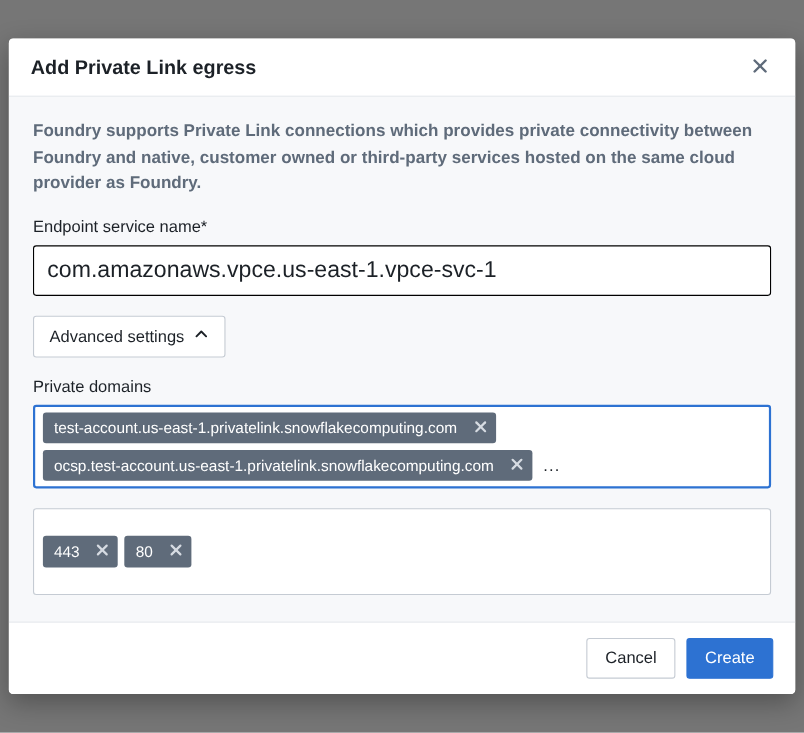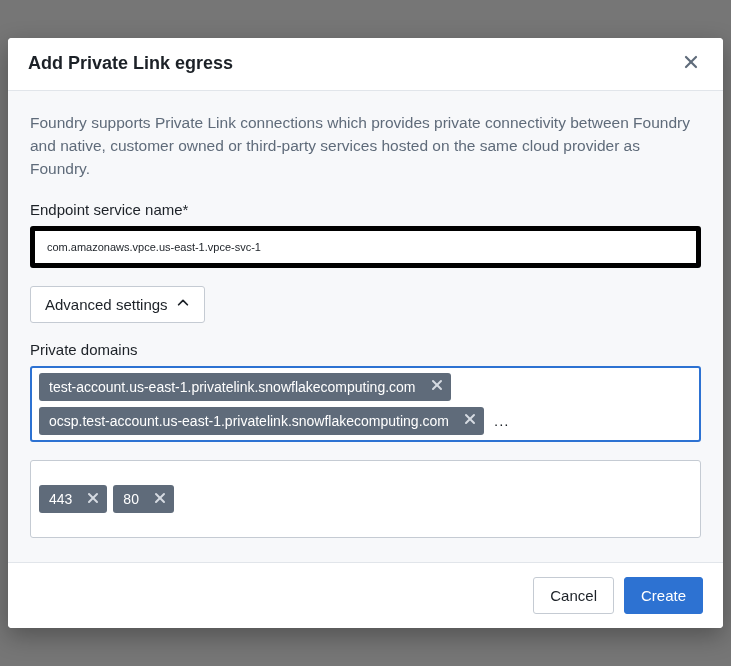--- a/index.html
+++ b/index.html
@@ -47,32 +47,33 @@
     .close-btn svg { width: 16px; height: 16px; }
     .dialog-body {
       padding: 20px 22px 24px;
       background: #f7f8fa;
     }
     .intro {
       font-size: 15.5px;
       line-height: 1.5;
       color: #5f6b7a;
       margin-bottom: 20px;
+      font-weight: bold;
     }
     .field-label {
       font-size: 15px;
       color: #1c2127;
       margin-bottom: 8px;
       display: block;
     }
     .text-input {
       width: 100%;
       padding: 10px 12px;
-      font-size: 11px;
-      border: 5px solid #000000;
+      font-size: 21px;
+      border: 1px solid #000000;
       border-radius: 3px;
       background: #fff;
       color: #1c2127;
       outline: none;
     }
     .section-gap { margin-bottom: 18px; }
     .adv-btn {
       display: inline-flex;
       align-items: center;
       gap: 8px;

